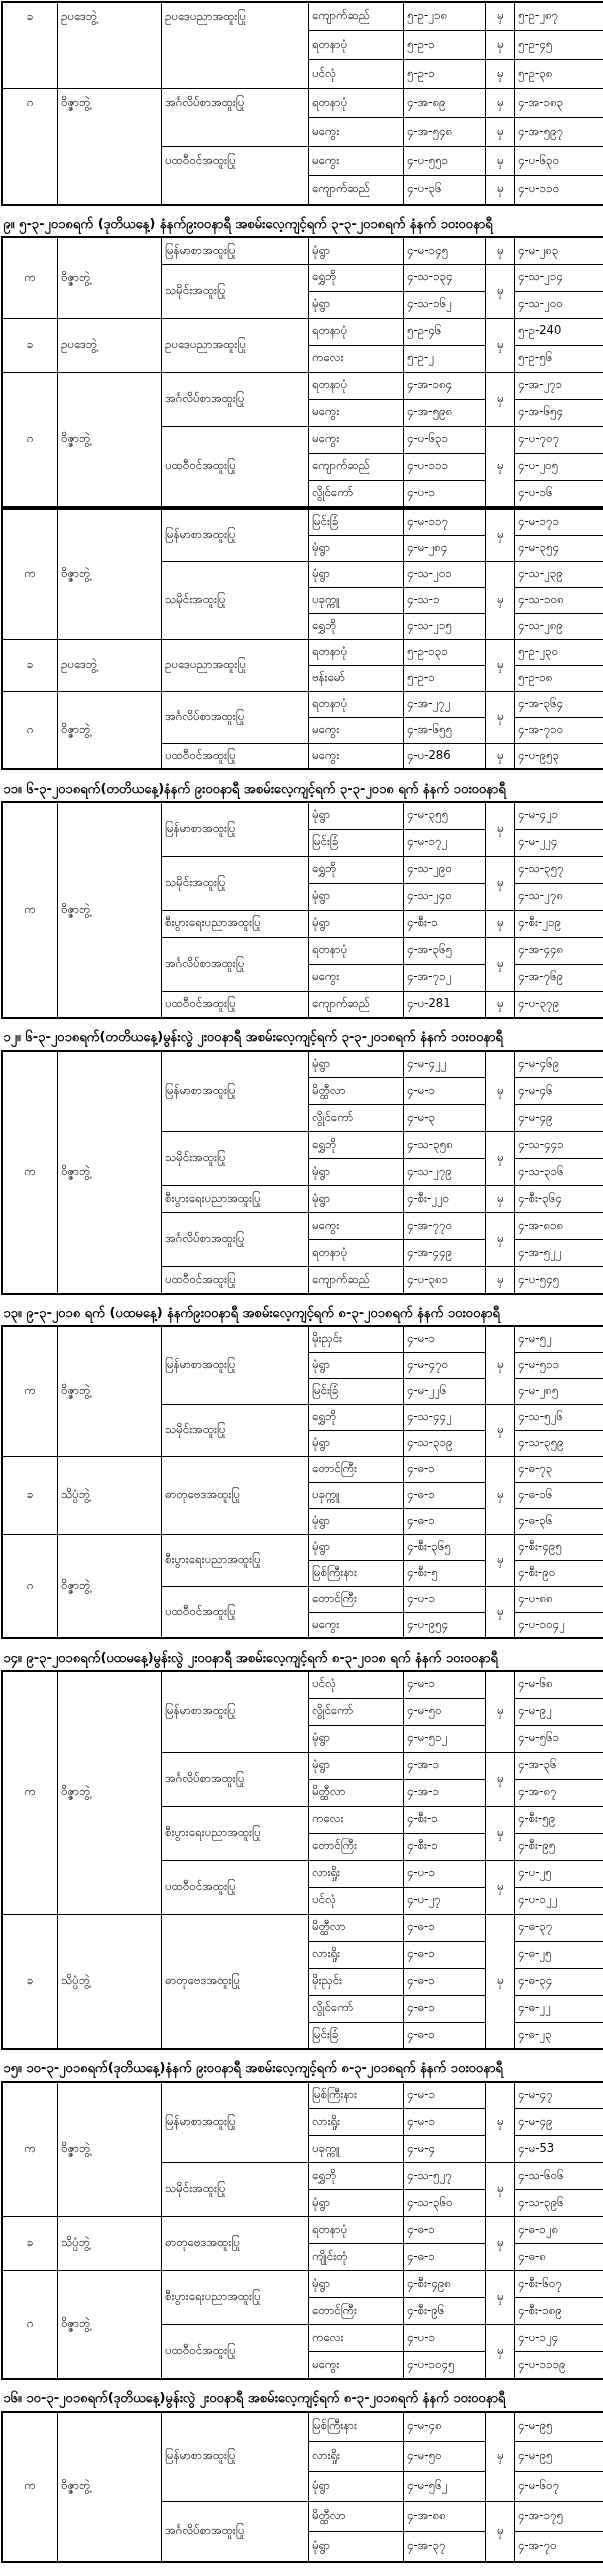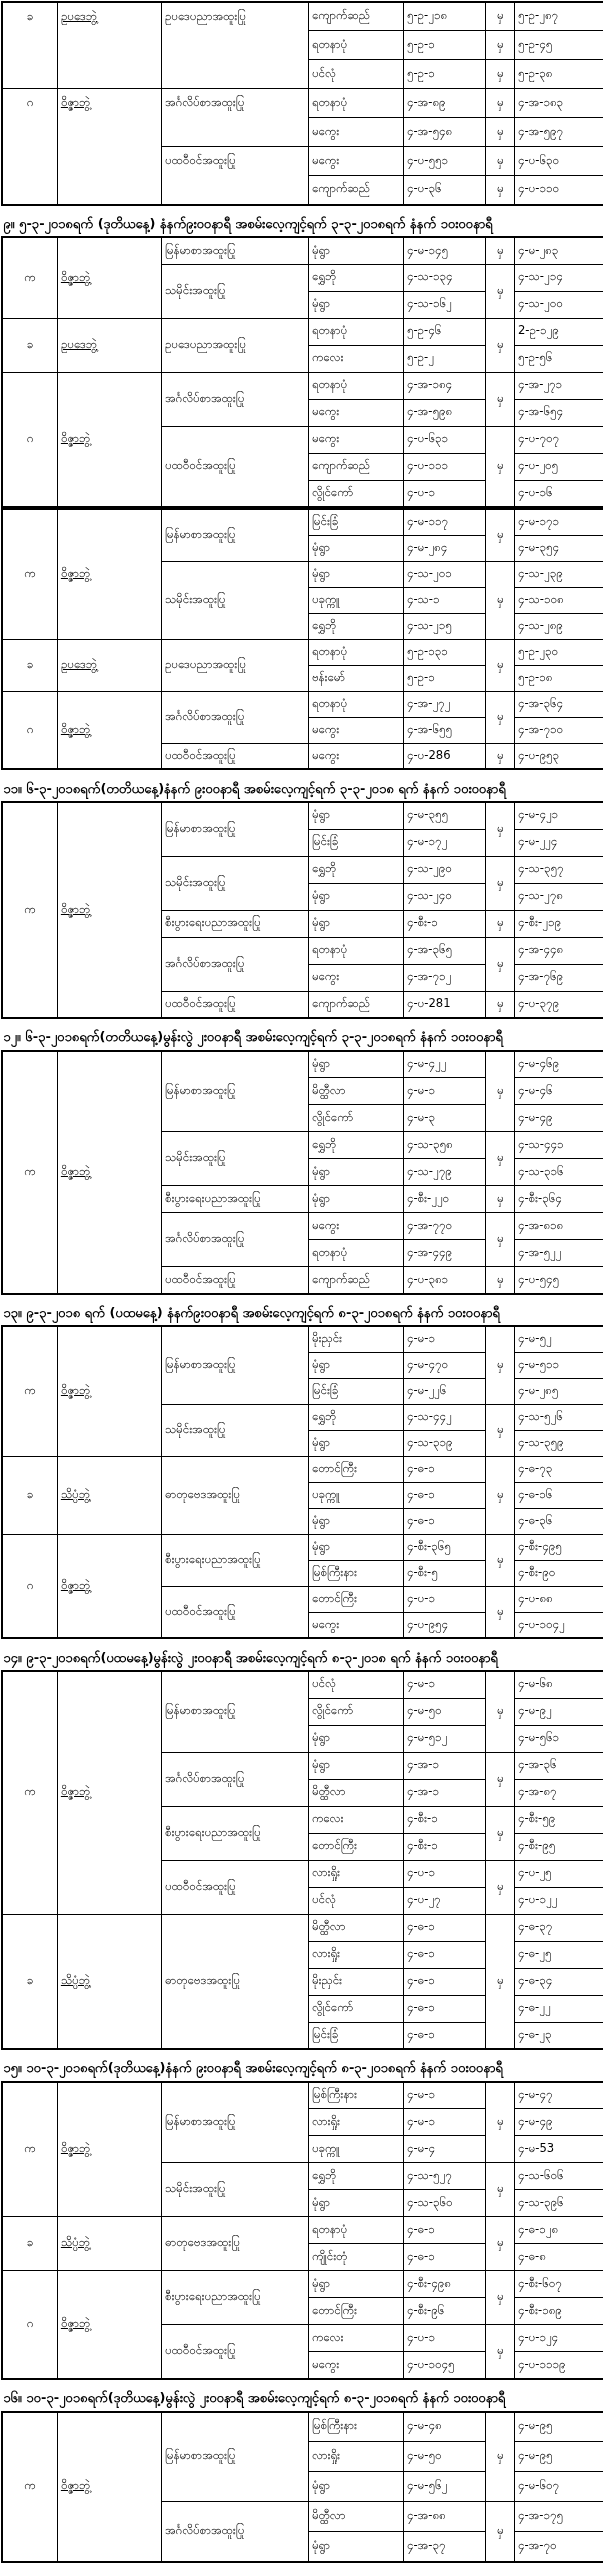--- a/index.html
+++ b/index.html
@@ -5,21 +5,21 @@
   html,body{margin:0;padding:0;background:#ffffff;color:#000000;
     font-family:"DejaVu Sans","Liberation Sans",sans-serif;}
   .sheet{width:604px;padding:0.7px 0.7px 0 0.7px;box-sizing:border-box;}
   .sec-head{font-size:13px;font-weight:bold;line-height:15px;padding:10.2px 0 5.5px 2.7px;
     white-space:nowrap;overflow:hidden;}
   table.sched{border-collapse:collapse;width:603px;table-layout:fixed;
     border:2px solid #000;}
   table.sched td{border:1.4px solid #000;font-size:11.6px;padding:1.4px 2.7px;
     vertical-align:middle;overflow:hidden;background:#fff;}
   td.serial{text-align:center;font-size:12.3px;}
-  td.degree{padding-left:6.1px;text-decoration:underline;}
+  td.degree{padding-left:6.1px;}
   td.subject{padding-left:6.1px;}
   td.center{padding-left:6.1px;}
   td.num{padding-left:7.5px;}
   td.mah{text-align:center;padding:1.4px 0.7px;font-size:11px;}
   td.cont{border-top:hidden;}
   table.valign-top td.serial, table.valign-top td.degree,
   table.valign-top td.subject{vertical-align:top;padding-top:6.1px;}
   .rh42 tr{height:29px}.rh40 tr{height:27px}.rh38 tr{height:26px}.rh44 tr{height:30px}
 </style>
 </head>
@@ -126,21 +126,21 @@
             <td class="num cont">၄-သ-၁၆၂</td>
             <td class="num cont">၄-သ-၂၀၀</td>
           </tr>
           <tr>
             <td class="serial" rowspan="2">ခ</td>
             <td class="degree" rowspan="2">ဥပဒေဘွဲ့</td>
             <td class="subject" rowspan="2">ဥပဒေပညာအထူးပြု</td>
             <td class="center">ရတနာပုံ</td>
             <td class="num">၅-ဥ-၄၆</td>
             <td class="mah" rowspan="2">မှ</td>
-            <td class="num">2-ဥ-၁၂၉</td>
+            <td class="num">၅-ဥ-240</td>
           </tr>
           <tr>
             <td class="center cont">ကလေး</td>
             <td class="num cont">၅-ဥ-၂</td>
             <td class="num cont">၅-ဥ-၅၆</td>
           </tr>
           <tr>
             <td class="serial" rowspan="5">ဂ</td>
             <td class="degree" rowspan="5">ဝိဇ္ဇာဘွဲ့</td>
             <td class="subject" rowspan="2">အင်္ဂလိပ်စာအထူးပြု</td>

